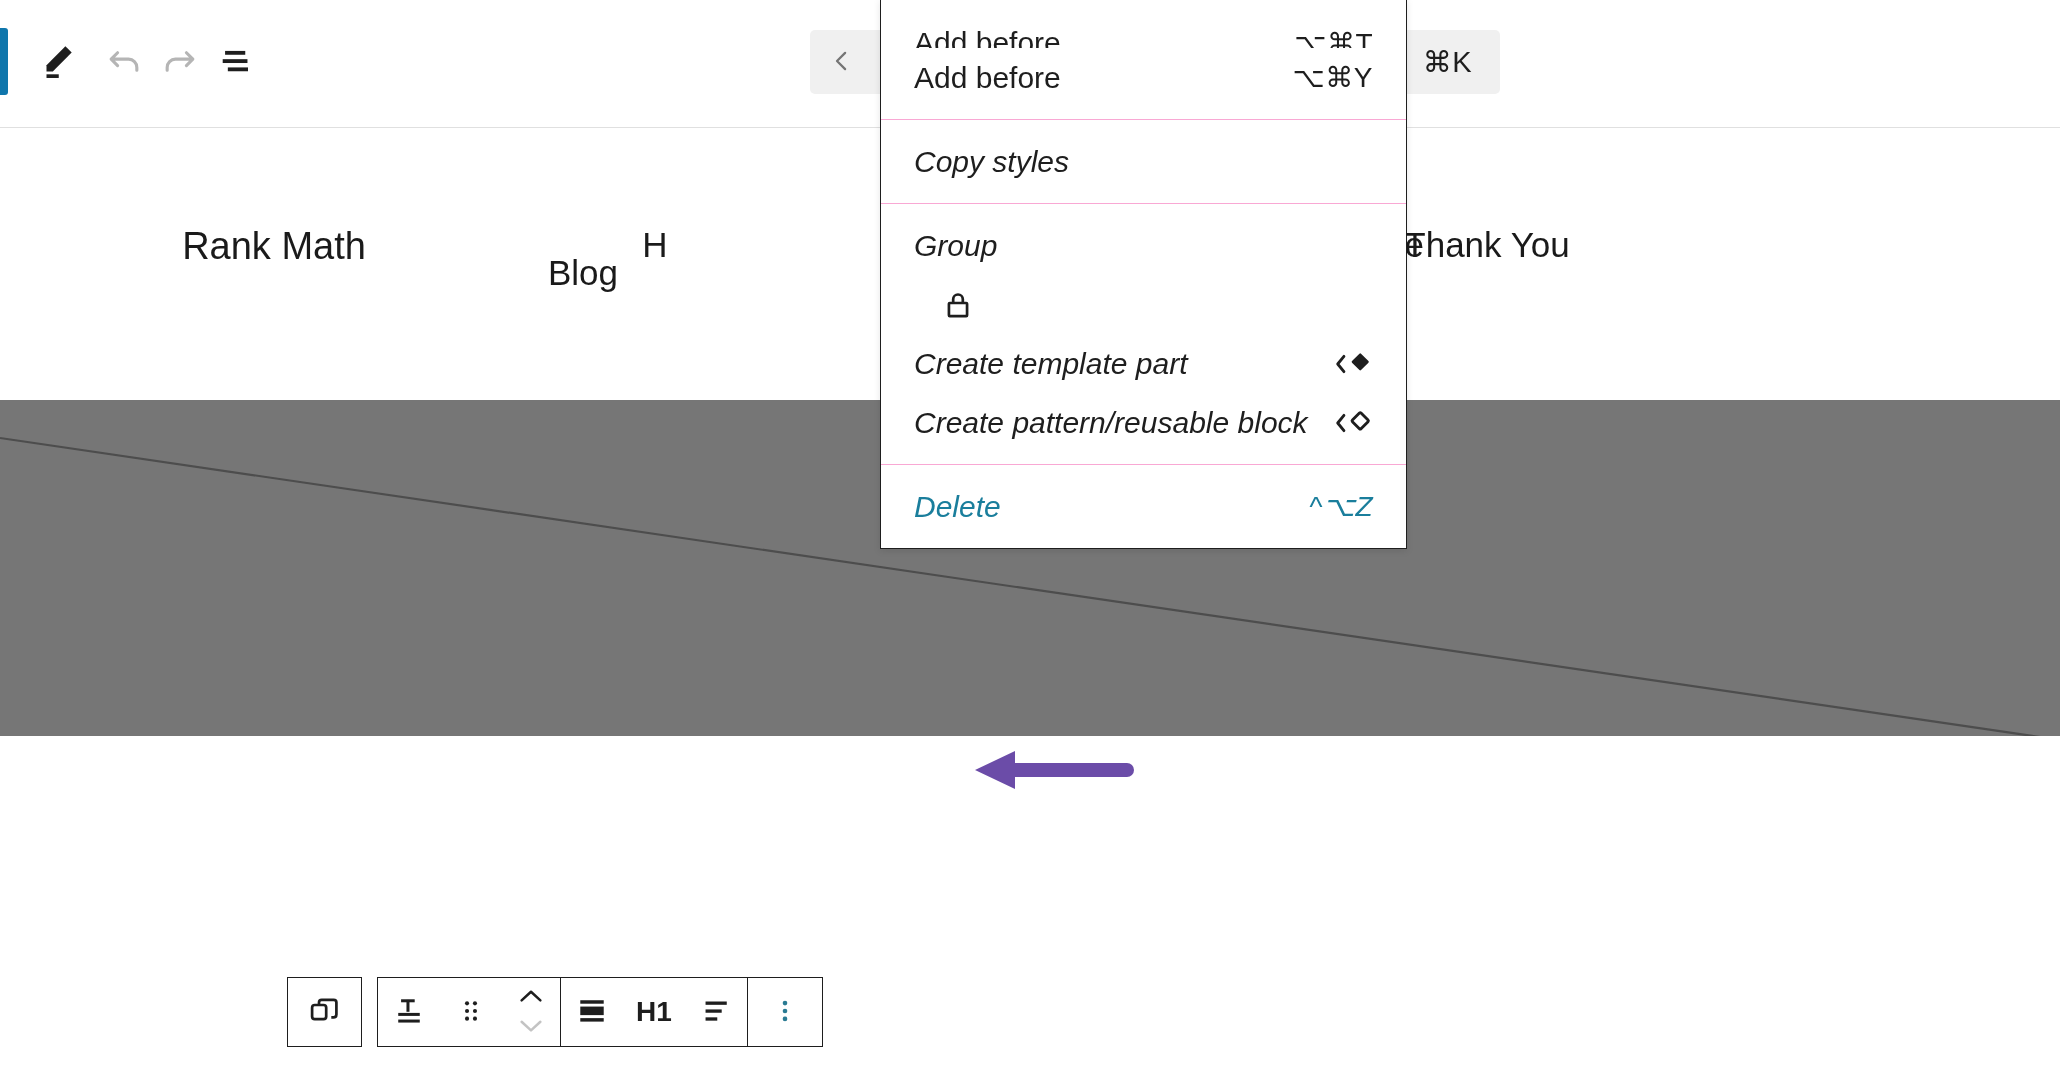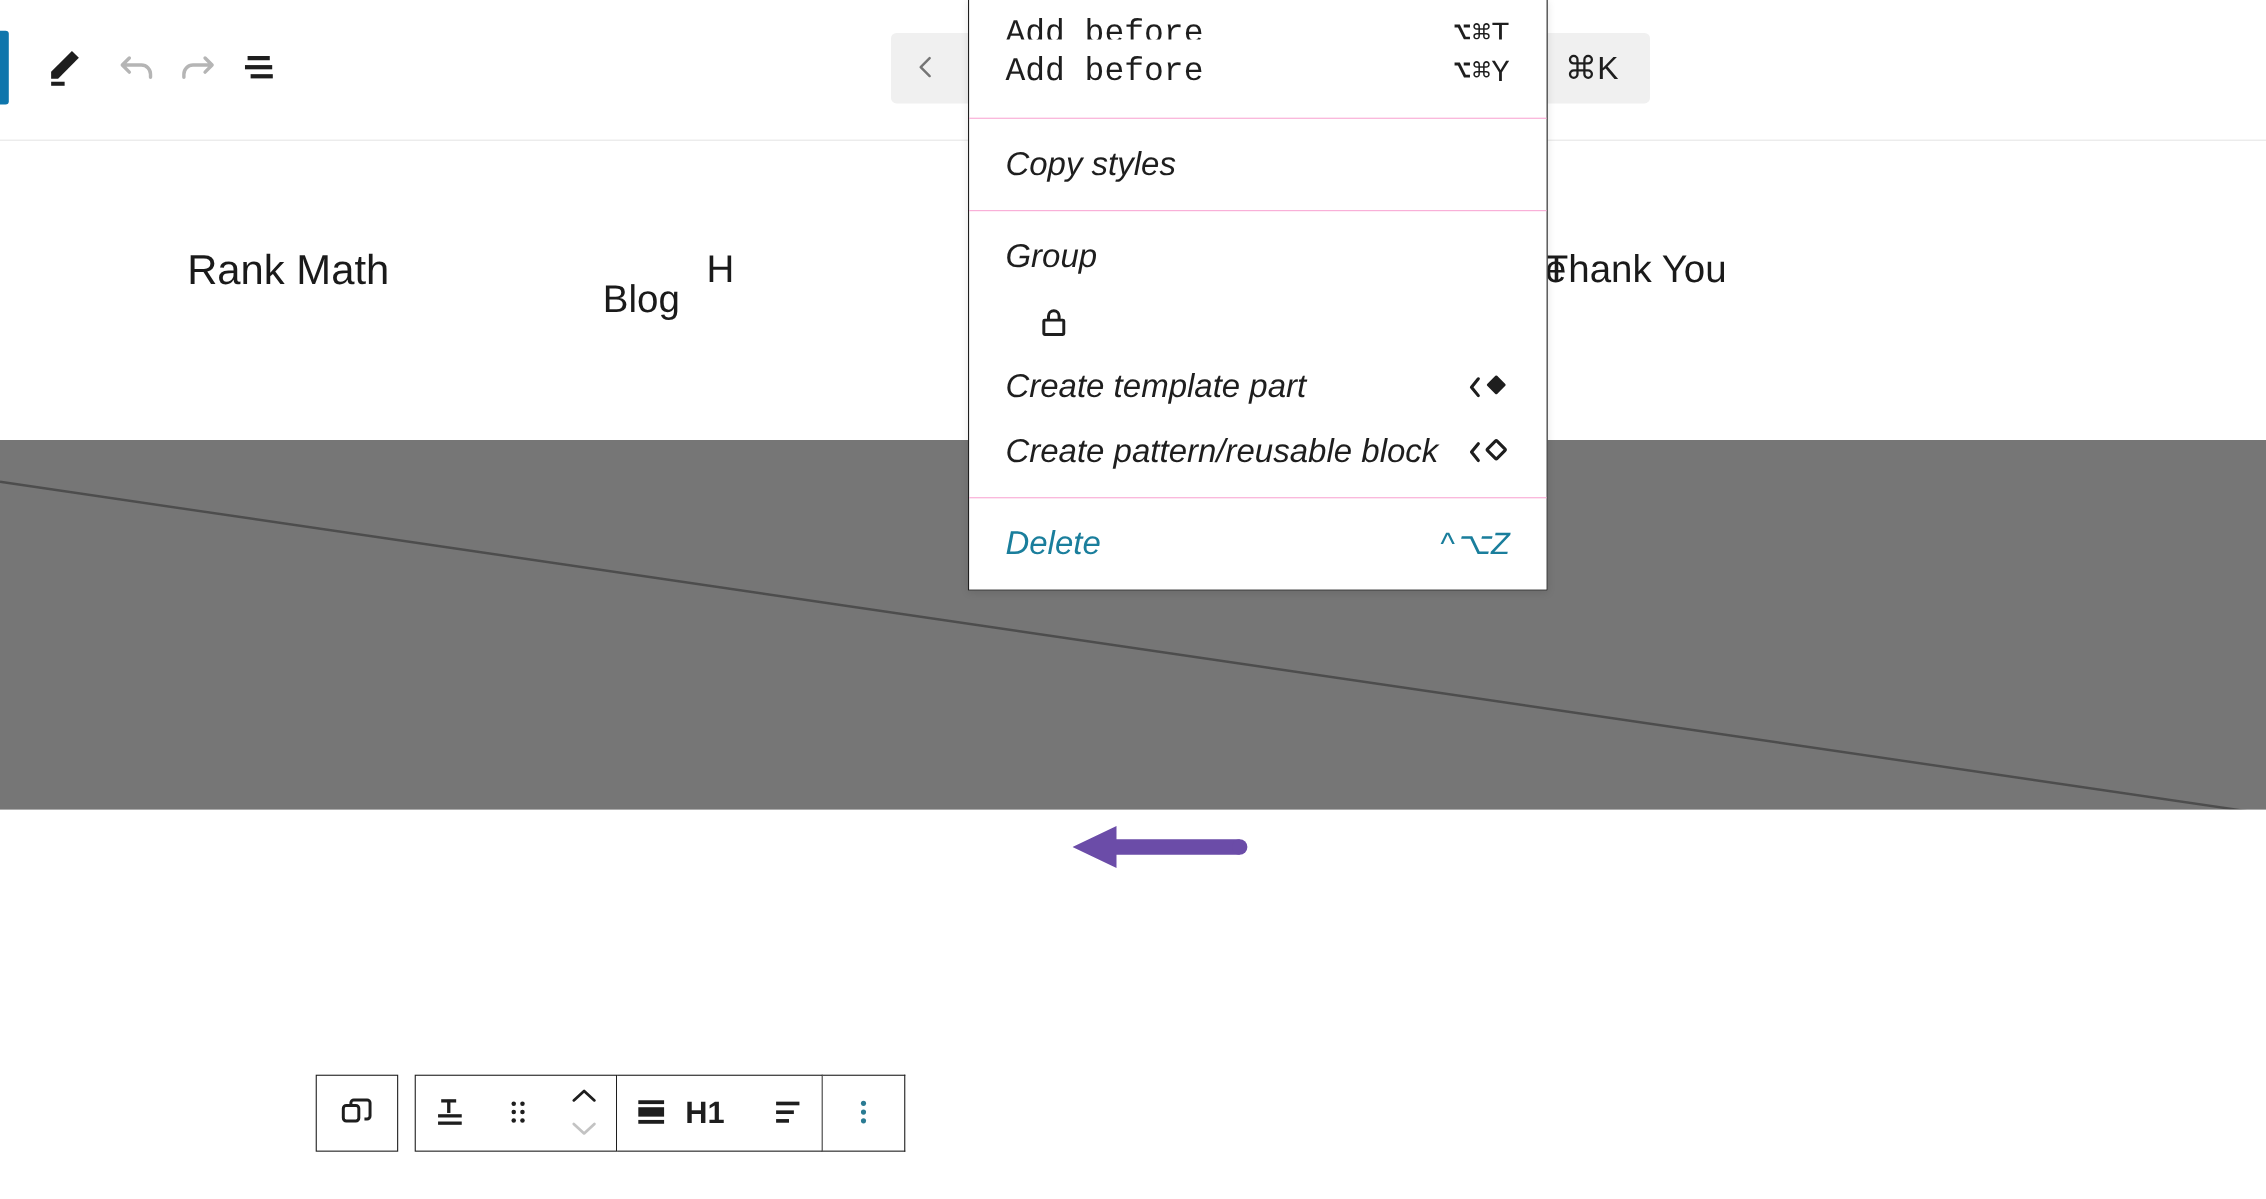--- a/index.html
+++ b/index.html
@@ -88,21 +88,21 @@
   
   #site-nav {
     position: absolute;
     left: 0; top: 0;
     width: 2060px;
     height: 275px;
     background: #ffffff;
   }
   #site-title {
     position: absolute;
-    left: 262px; top: 97px;
+    left: 274px; top: 97px;
     transform: translateX(-50%);
     font-size: 38px;
     color: #1a1a1a;
     white-space: nowrap;
   }
   .nav-link {
     position: absolute;
     top: 97px;
     font-size: 35px;
     color: #1a1a1a;
@@ -155,20 +155,21 @@
     background: transparent;
     border: none;
     padding: 0;
     cursor: pointer;
   }
   #bt-heading-label {
     font-size: 28px;
     font-weight: bold;
     color: #1e1e1e;
     width: 62px;
+    text-align: center;
     line-height: 68px;
     cursor: pointer;
     user-select: none;
   }
   #bt-movers {
     display: flex;
     flex-direction: column;
     align-items: center;
     justify-content: center;
     width: 58px;
@@ -230,22 +231,21 @@
     justify-content: center;
     width: 40px;
     margin-left: 24px;
   }
   #menu-item-delete .menu-label,
   #menu-item-delete .menu-shortcut {
     color: #1a7e9c;
   }
   
   #menu-section-add {
-    padding-top: 0;
-    font-family: Liberation Mono, monospace;
+    padding-top: 12px;
   }
   #menu-item-add-before {
     height: 36px;
     align-items: flex-end;
     overflow: hidden;
     padding-bottom: 0;
   }
   #menu-item-add-before .menu-label,
   #menu-item-add-before .menu-shortcut {
     transform: translateY(12px);

